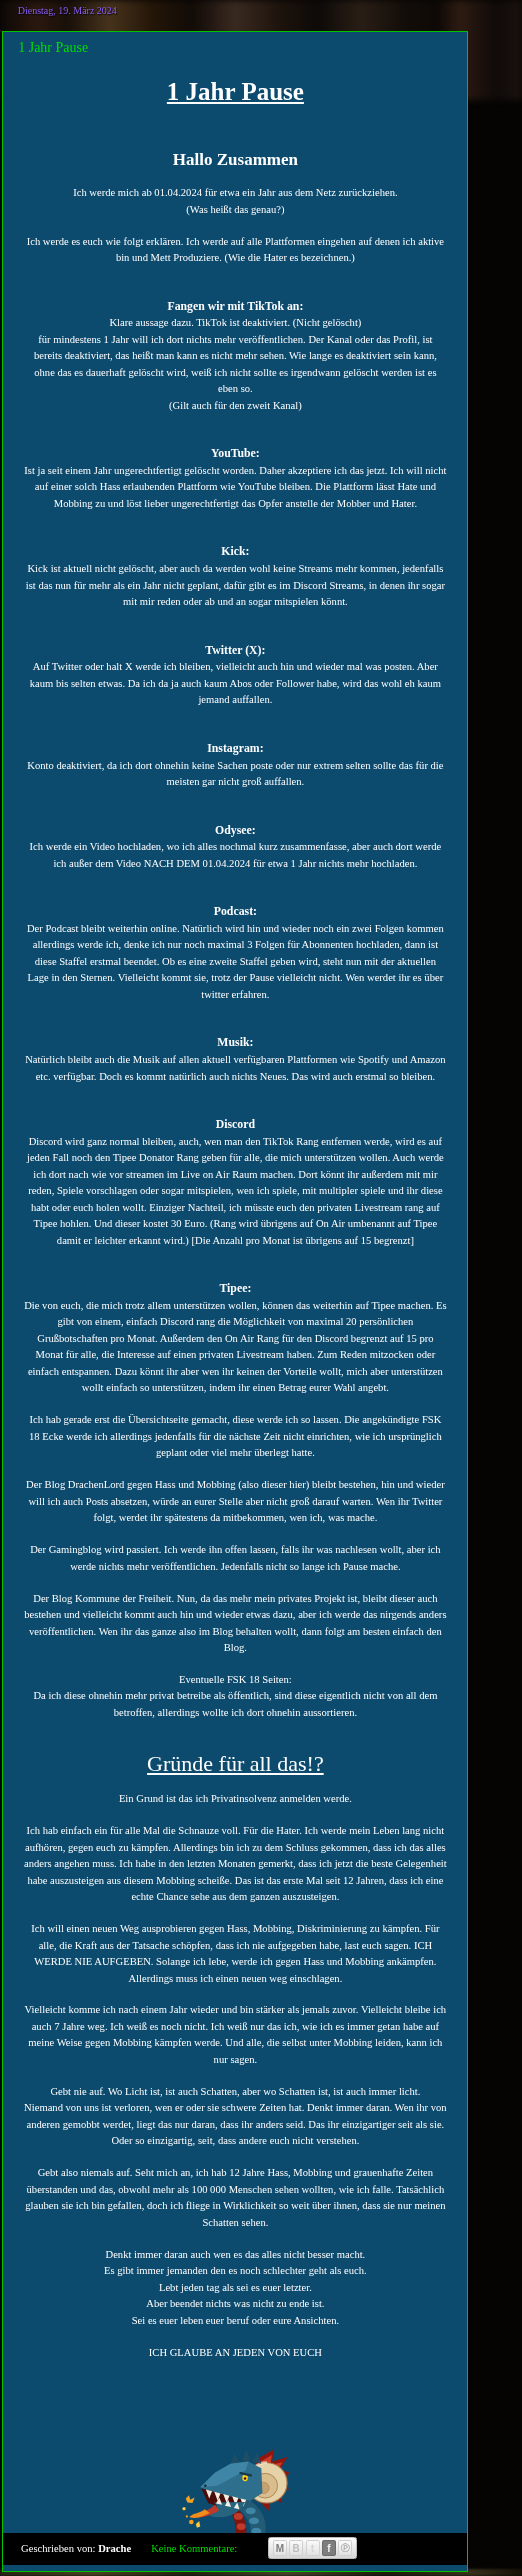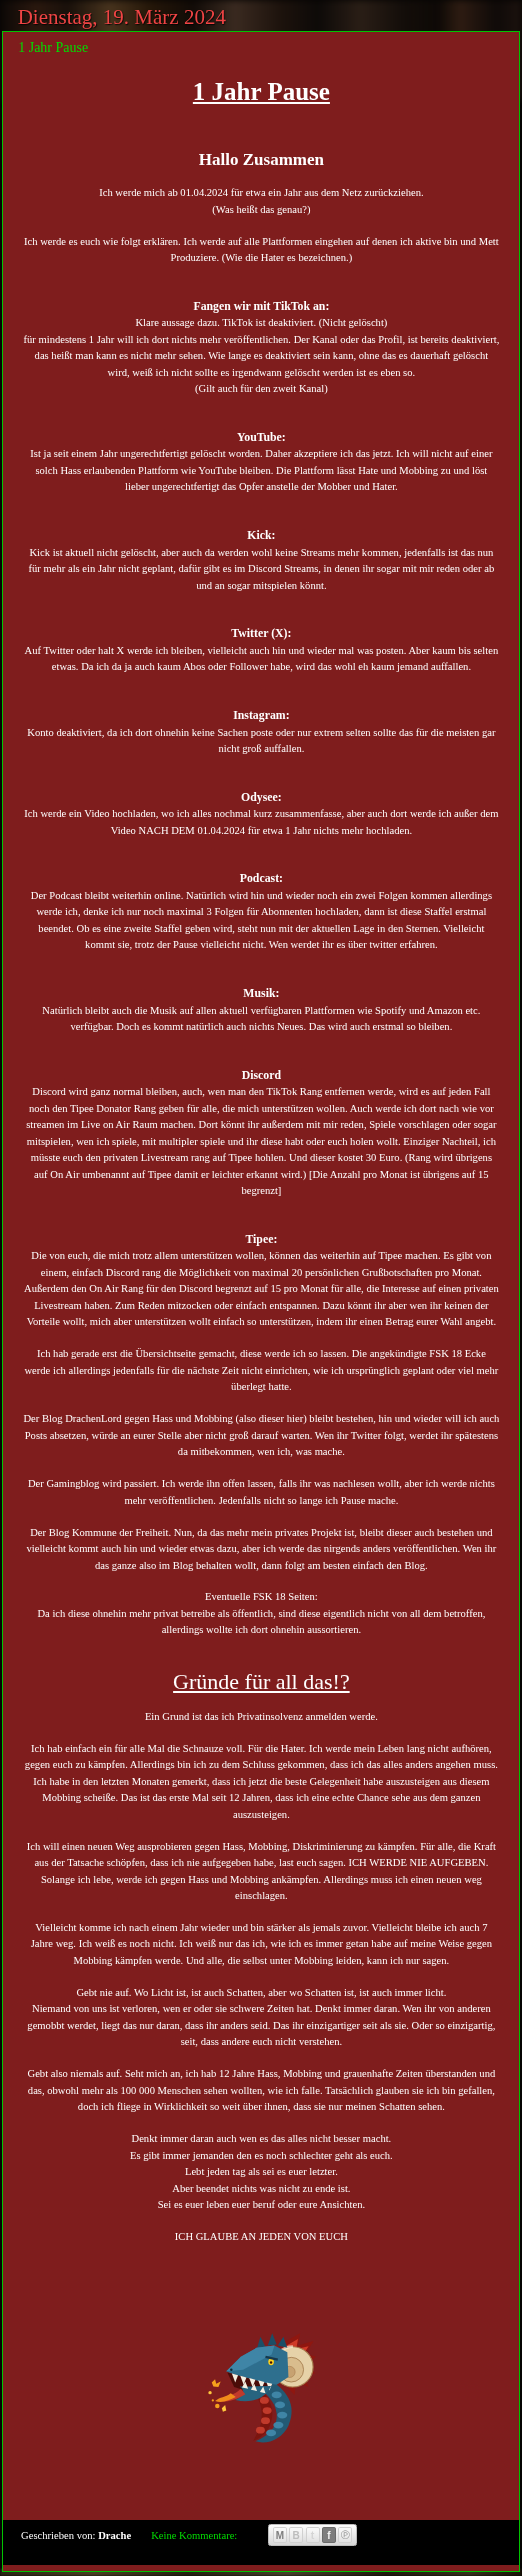--- a/index.html
+++ b/index.html
@@ -22,28 +22,28 @@
     filter: blur(3px);
   }
   .bg-photo-bottom {
     position:absolute; bottom:0; left:0; width:522px; height:7px;
     background: linear-gradient(90deg,
       #2a2414 0%, #4a3f22 18%, #242010 36%, #46402a 55%, #20180c 74%, #36301c 90%, #181206 100%);
     filter: blur(1.2px);
   }
   .date-header {
     position:absolute; top:4.7px; left:17.7px;
-    color:#ef4444; font-size:21px;
+    color:#8b5cf6; font-size:10px;
     text-shadow: 0.6px 0.6px 1.2px rgba(0,0,0,.9);
     white-space: nowrap;
   }
   .post-box {
     position:absolute; top:31px; left:2.4px;
-    width:518px; height:2541px;
-    background:#7f1d1d;
+    width:466px; height:2541px;
+    background:#0c4a6e;
     border:0.6px solid #00c400;
     overflow:hidden;
   }
   .post-title {
     color:#00dd00; font-size:14px;
     margin:8.3px 0 21px; padding-left:14.8px;
     font-weight:normal;
   }
   .post-body { color:#ffffff; text-align:center; }
   .block { margin:15.4px 20px; font-size:10.6px; line-height:16.5px; white-space:pre-line; }
@@ -64,21 +64,21 @@
     font-size:22px; line-height:22.5px; font-weight:normal; text-decoration:underline;
     margin-top:32px; margin-bottom:8.3px;
   }
   .block-img { margin:53px 0 23.6px; text-align:center; }
 
   .post-footer {
     position:absolute; left:0; right:0; bottom:5.9px;
     background:#000; color:#ffffff; font-size:10.6px;
     padding:3.5px 0 0 17.7px; text-align:left;
   }
-  .byline-row { display:flex; align-items:center; margin-bottom:19px; }
+  .byline-row { display:flex; align-items:center; margin-bottom:6px; }
   .byline { white-space:nowrap; }
   .byline .author { font-weight:bold; }
   .comments-link { color:#00dd00; text-decoration:none; margin-left:20px; white-space:nowrap; }
   .share-strip {
     display:inline-flex; align-items:center; gap:2.4px;
     margin-left:31px; padding:2.4px 3.5px;
     background:linear-gradient(180deg,#fdfdfd,#d7d7d7);
     border:0.6px solid #bdbdbd; border-radius:2.4px;
     box-shadow:0 0.6px 1.2px rgba(0,0,0,.6);
   }

